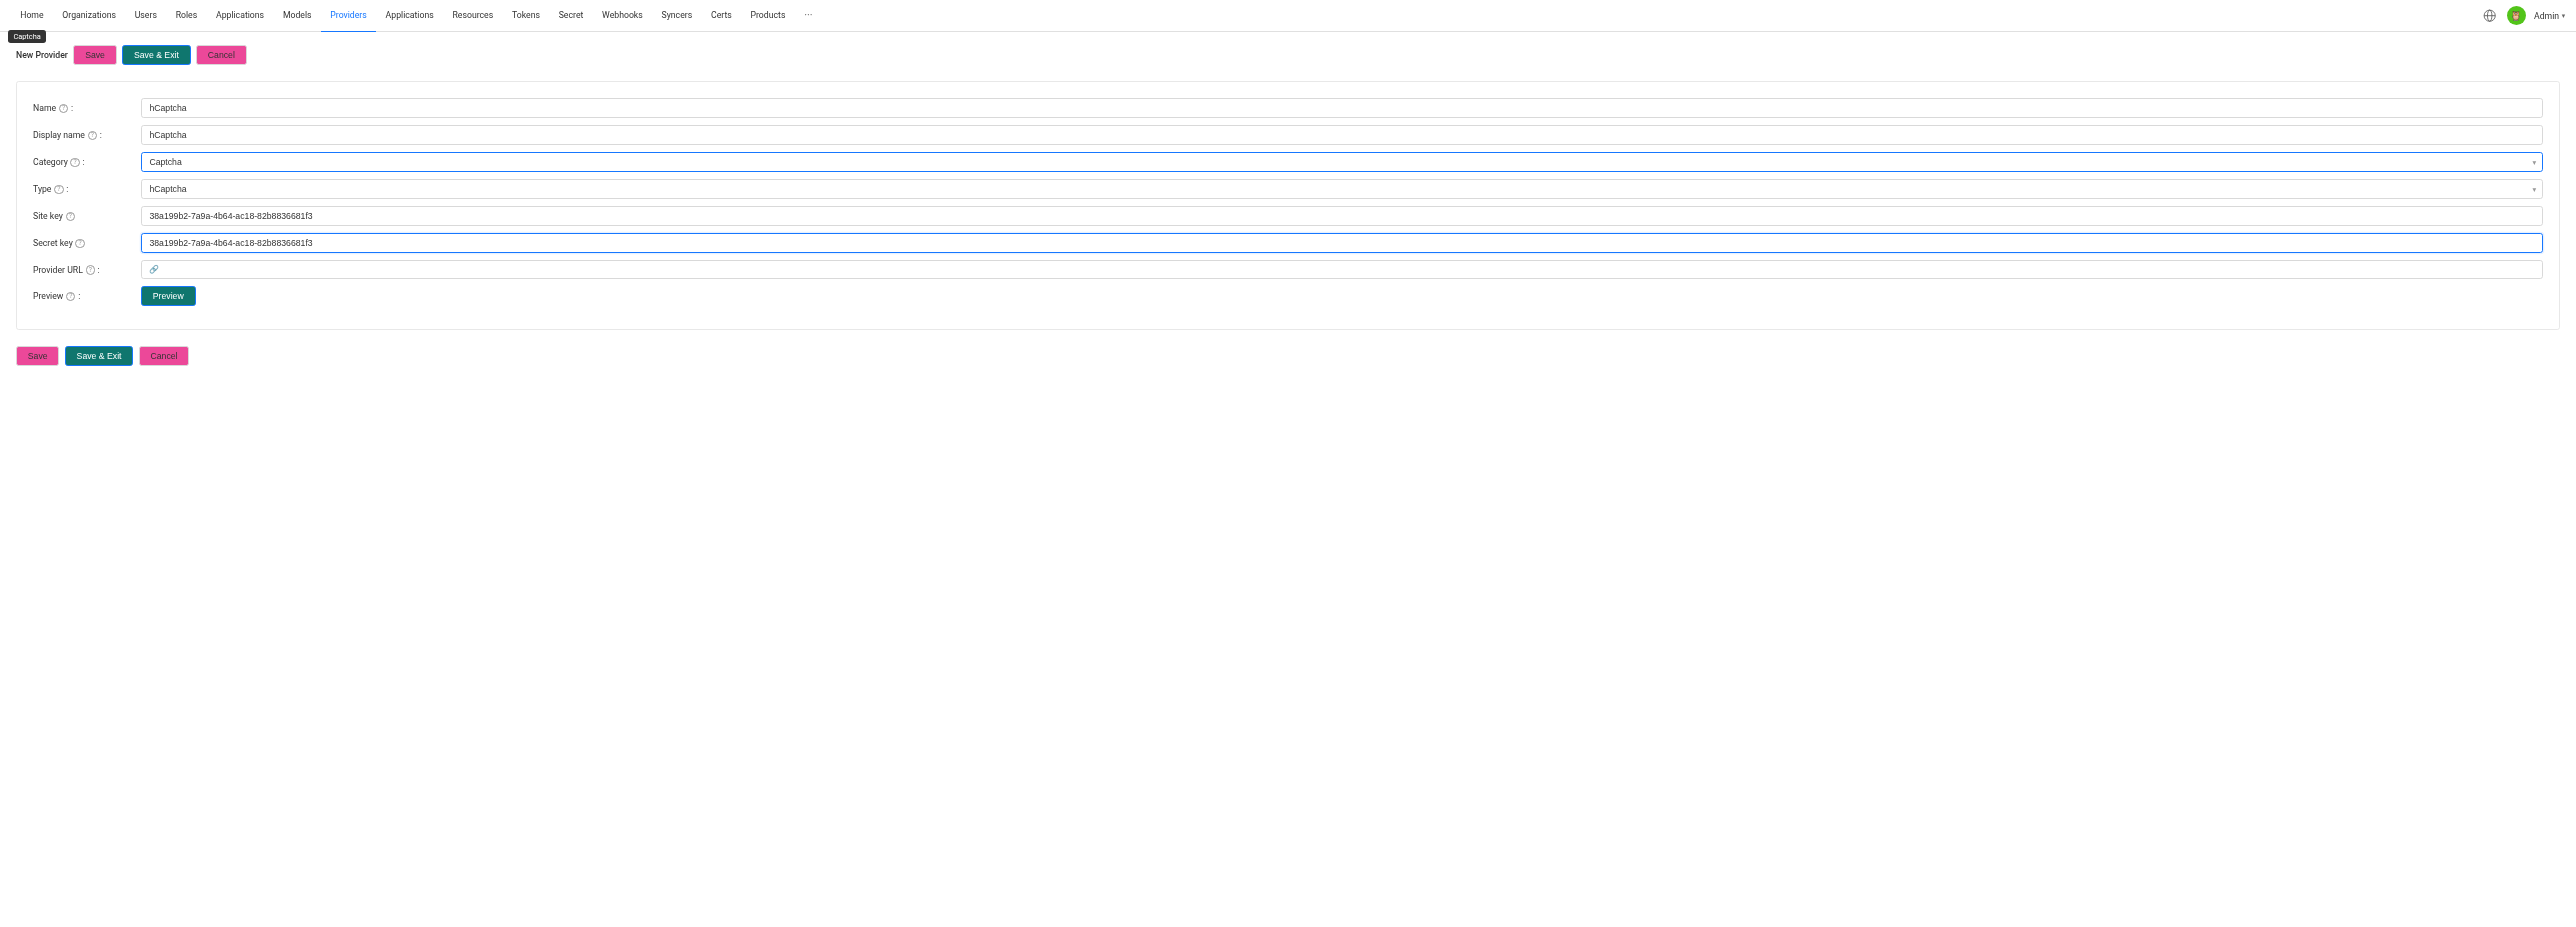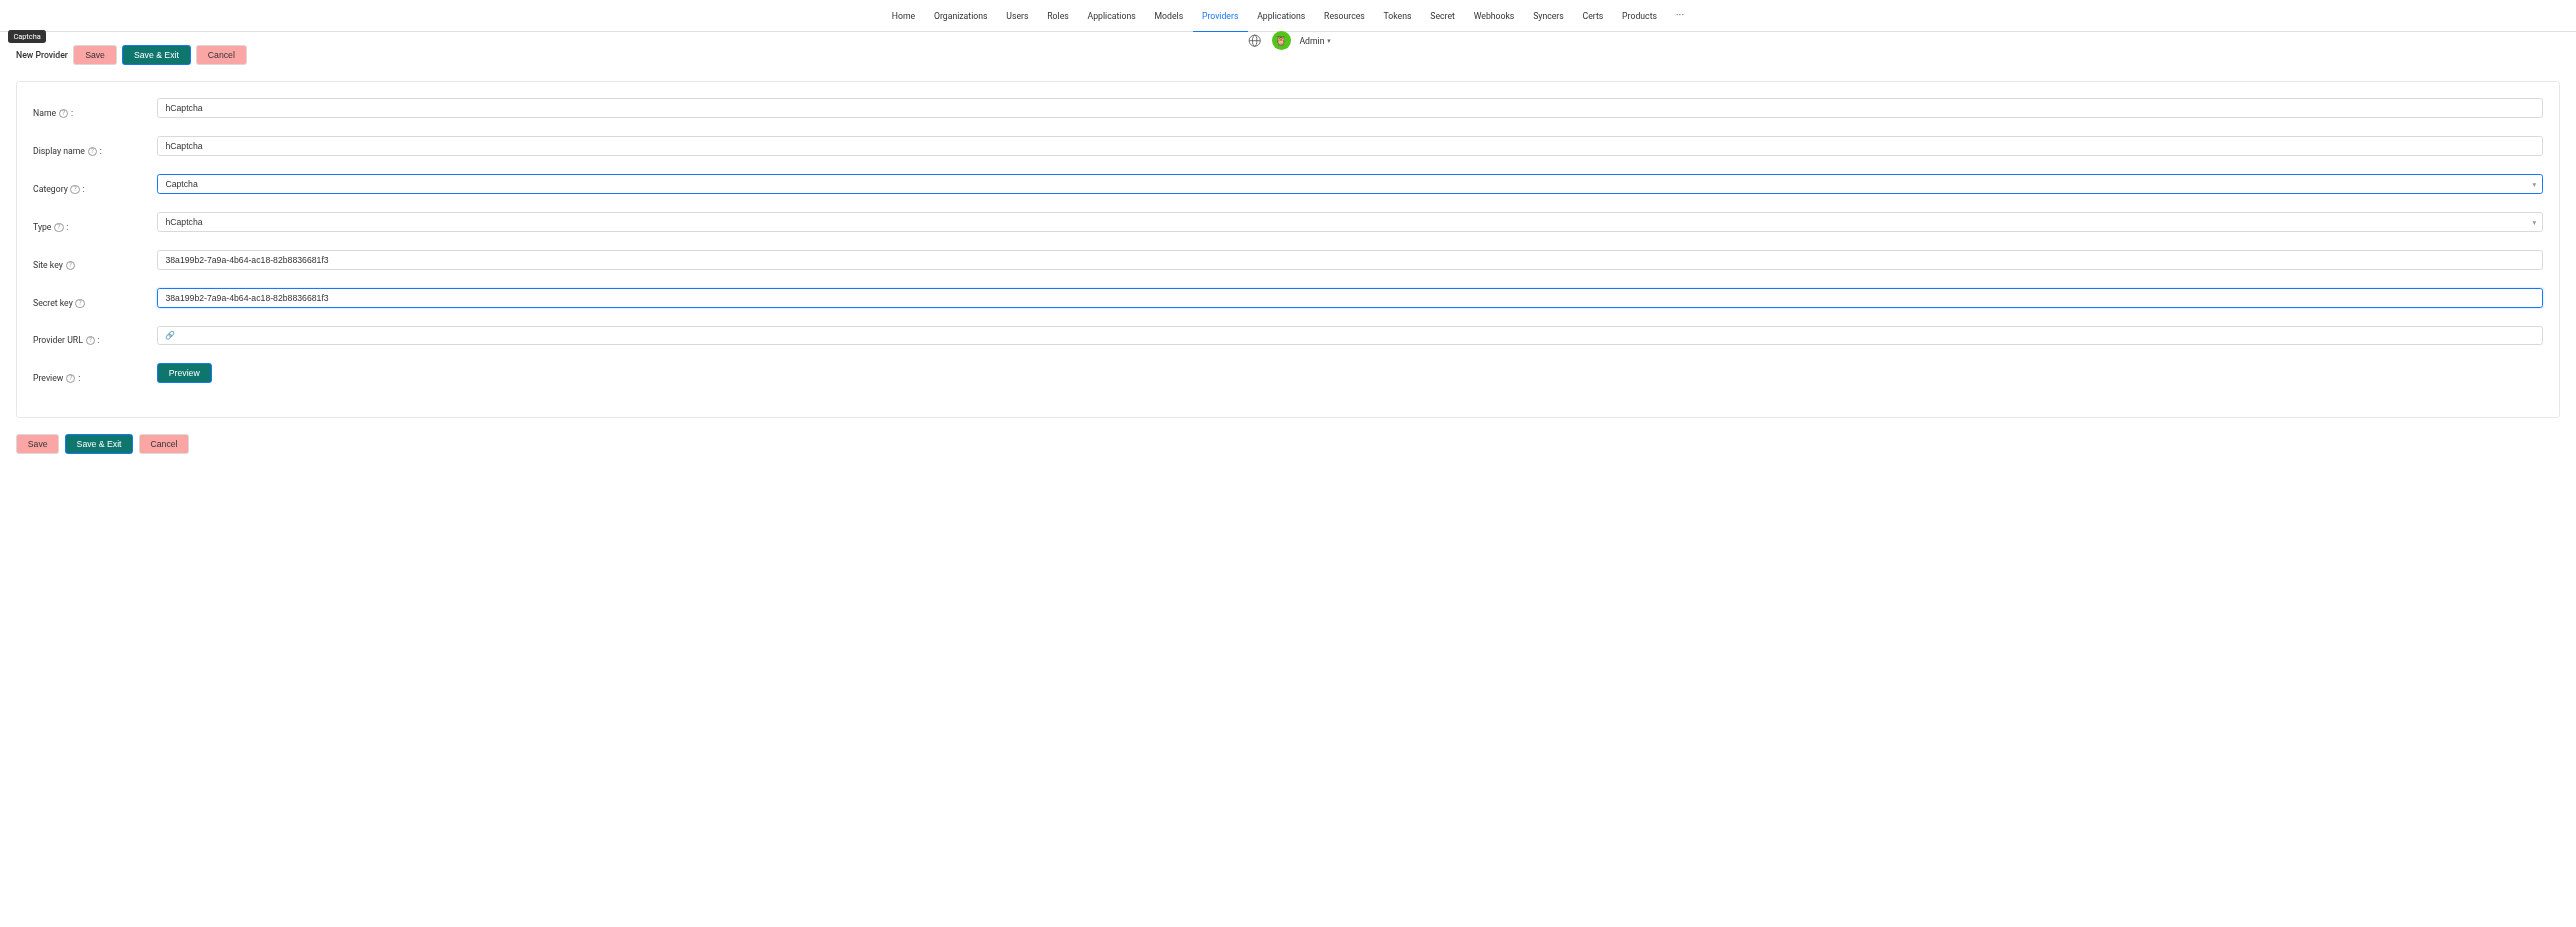--- a/index.html
+++ b/index.html
@@ -5,21 +5,20 @@
     * { box-sizing: border-box; margin: 0; padding: 0; }
     body { font-family: -apple-system, BlinkMacSystemFont, 'Segoe UI', Roboto, sans-serif; font-size: 9.4px; color: #333; background: #fff; }
 
     
     .nav-bar {
       display: flex; align-items: center;
       border-bottom: 0.7px solid #e0e0e0;
       padding: 0 10.8px;
       height: 32px;
       position: relative;
-      flex-direction: column;
     }
     .nav-bar .nav-items {
       display: flex; align-items: center; flex: 1; gap: 0;
     }
     .nav-item {
       padding: 0 9.4px;
       height: 32px;
       display: flex; align-items: center;
       cursor: pointer;
       font-size: 8.7px;
@@ -62,43 +61,43 @@
     
     .toolbar {
       display: flex; gap: 5.4px; align-items: center; margin-bottom: 16px;
     }
     .btn {
       padding: 4px 10.8px;
       border-radius: 2.7px;
       cursor: pointer;
       font-size: 8.7px;
       border: 0.7px solid #d9d9d9;
-      background: #fca5a5;
+      background: #ec4899;
       color: #333;
     }
     .btn-primary {
       background: #0f766e;
       color: #fff;
       border-color: #1677ff;
     }
     .btn-label {
       font-size: 8.7px; font-weight: 500; color: #333;
       display: flex; align-items: center;
     }
 
     
     .form-container {
       border: 0.7px solid #e8e8e8;
       border-radius: 2.7px;
       padding: 16px 16px;
     }
     .form-row {
-      display: flex; align-items: flex-end;
-      margin-bottom: 18px;
-      gap: 16px;
+      display: flex; align-items: center;
+      margin-bottom: 7px;
+      gap: 0;
     }
     .form-label {
       width: 108px;
       flex-shrink: 0;
       font-size: 8.7px;
       color: #333;
       display: flex; align-items: center; gap: 2.7px;
     }
     .help-icon {
       width: 9.4px; height: 9.4px;

